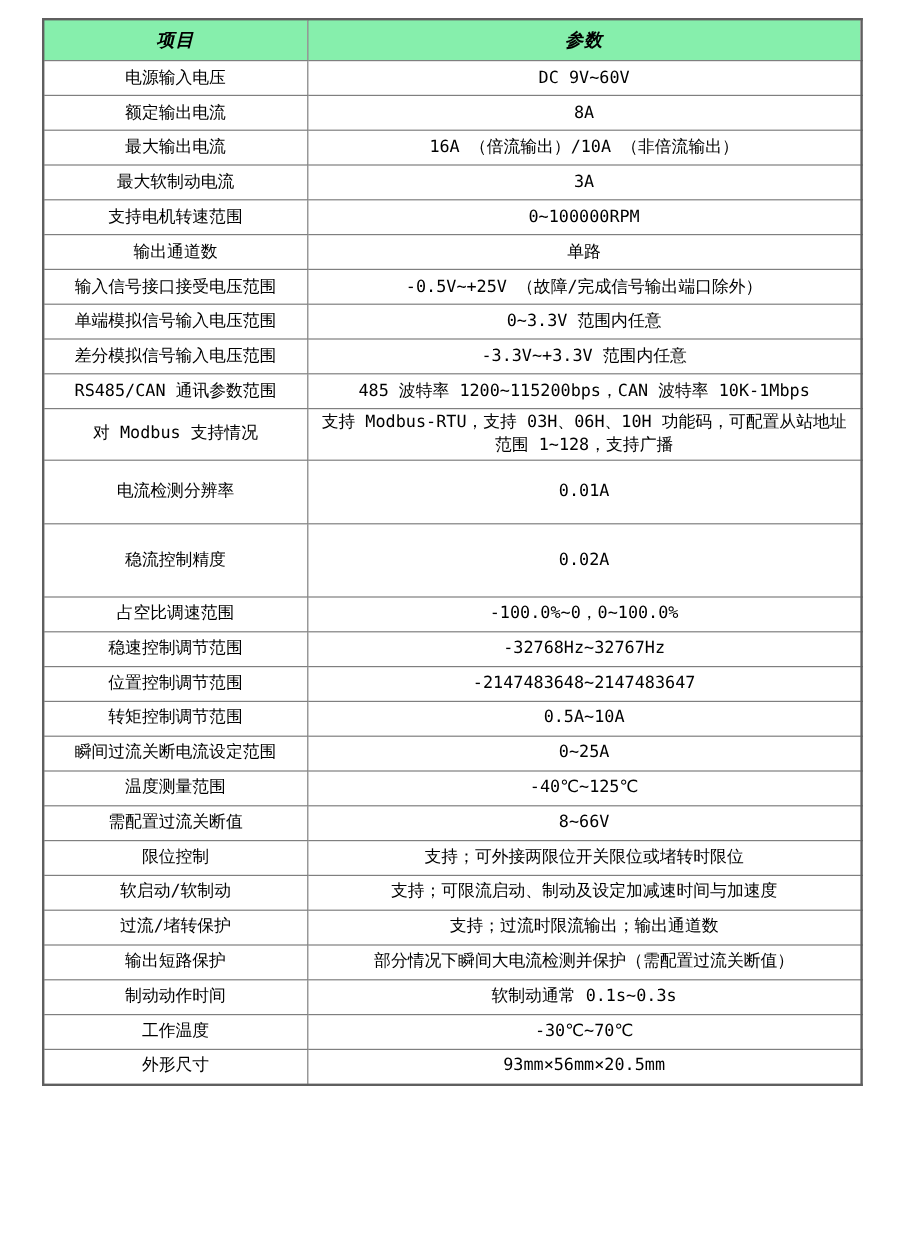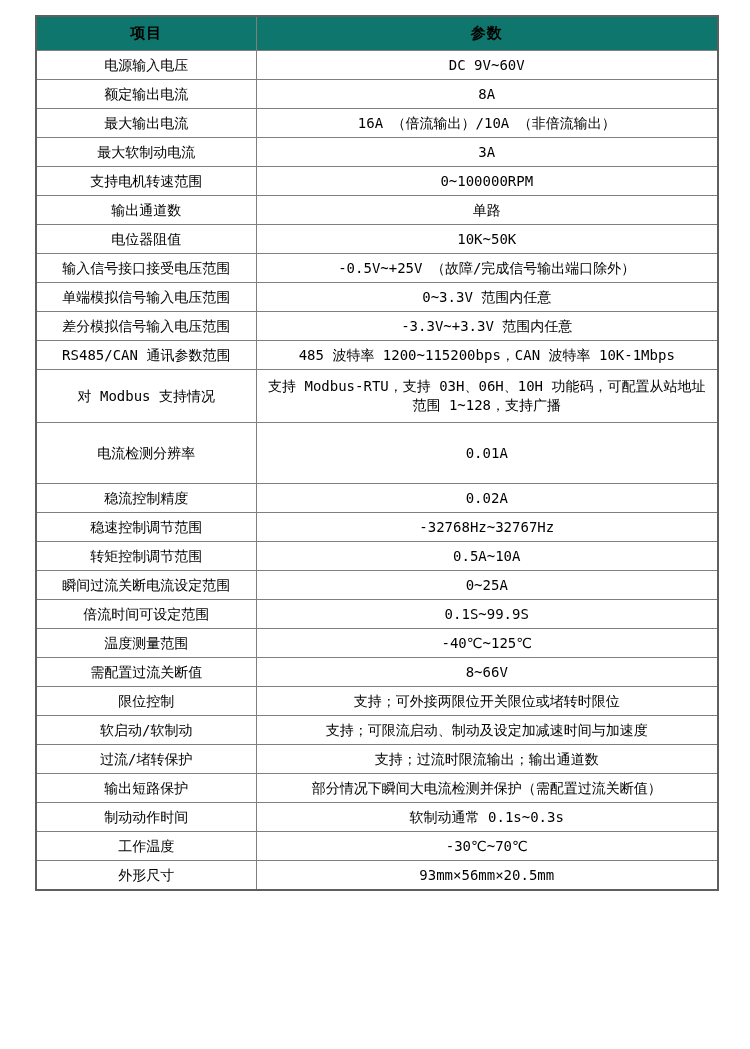--- a/index.html
+++ b/index.html
@@ -32,25 +32,26 @@
   th, td {
     border: 1px solid #7f7f7f;
     text-align: center;
     vertical-align: middle;
     font-size: 14px;
     line-height: 1.35;
     padding: 2px 10px;
     overflow: hidden;
   }
   th {
-    background: #0f766e;
+    background: #86efac;
     height: 29px;
     font-size: 15px;
     font-weight: bold;
     letter-spacing: 1px;
+    font-style: italic;
   }
   td { height: 24px; }
   
   tbody tr:nth-child(12) td { height: 48px; }
   tbody tr:nth-child(13) td { height: 56px; line-height: 30px; padding: 2px 36px; }
 </style>
 </head>
 <body>
 
 <div class="page">
@@ -84,24 +85,20 @@
         </tr>
         <tr>
           <td>支持电机转速范围</td>
           <td>0~100000RPM</td>
         </tr>
         <tr>
           <td>输出通道数</td>
           <td>单路</td>
         </tr>
         <tr>
-          <td>电位器阻值</td>
-          <td>10K~50K</td>
-        </tr>
-        <tr>
           <td>输入信号接口接受电压范围</td>
           <td>-0.5V~+25V （故障/完成信号输出端口除外）</td>
         </tr>
         <tr>
           <td>单端模拟信号输入电压范围</td>
           <td>0~3.3V 范围内任意</td>
         </tr>
         <tr>
           <td>差分模拟信号输入电压范围</td>
           <td>-3.3V~+3.3V 范围内任意</td>
@@ -116,34 +113,38 @@
         </tr>
         <tr>
           <td>电流检测分辨率</td>
           <td>0.01A</td>
         </tr>
         <tr>
           <td>稳流控制精度</td>
           <td>0.02A</td>
         </tr>
         <tr>
+          <td>占空比调速范围</td>
+          <td>-100.0%~0，0~100.0%</td>
+        </tr>
+        <tr>
           <td>稳速控制调节范围</td>
           <td>-32768Hz~32767Hz</td>
+        </tr>
+        <tr>
+          <td>位置控制调节范围</td>
+          <td>-2147483648~2147483647</td>
         </tr>
         <tr>
           <td>转矩控制调节范围</td>
           <td>0.5A~10A</td>
         </tr>
         <tr>
           <td>瞬间过流关断电流设定范围</td>
           <td>0~25A</td>
-        </tr>
-        <tr>
-          <td>倍流时间可设定范围</td>
-          <td>0.1S~99.9S</td>
         </tr>
         <tr>
           <td>温度测量范围</td>
           <td>-40℃~125℃</td>
         </tr>
         <tr>
           <td>需配置过流关断值</td>
           <td>8~66V</td>
         </tr>
         <tr>

